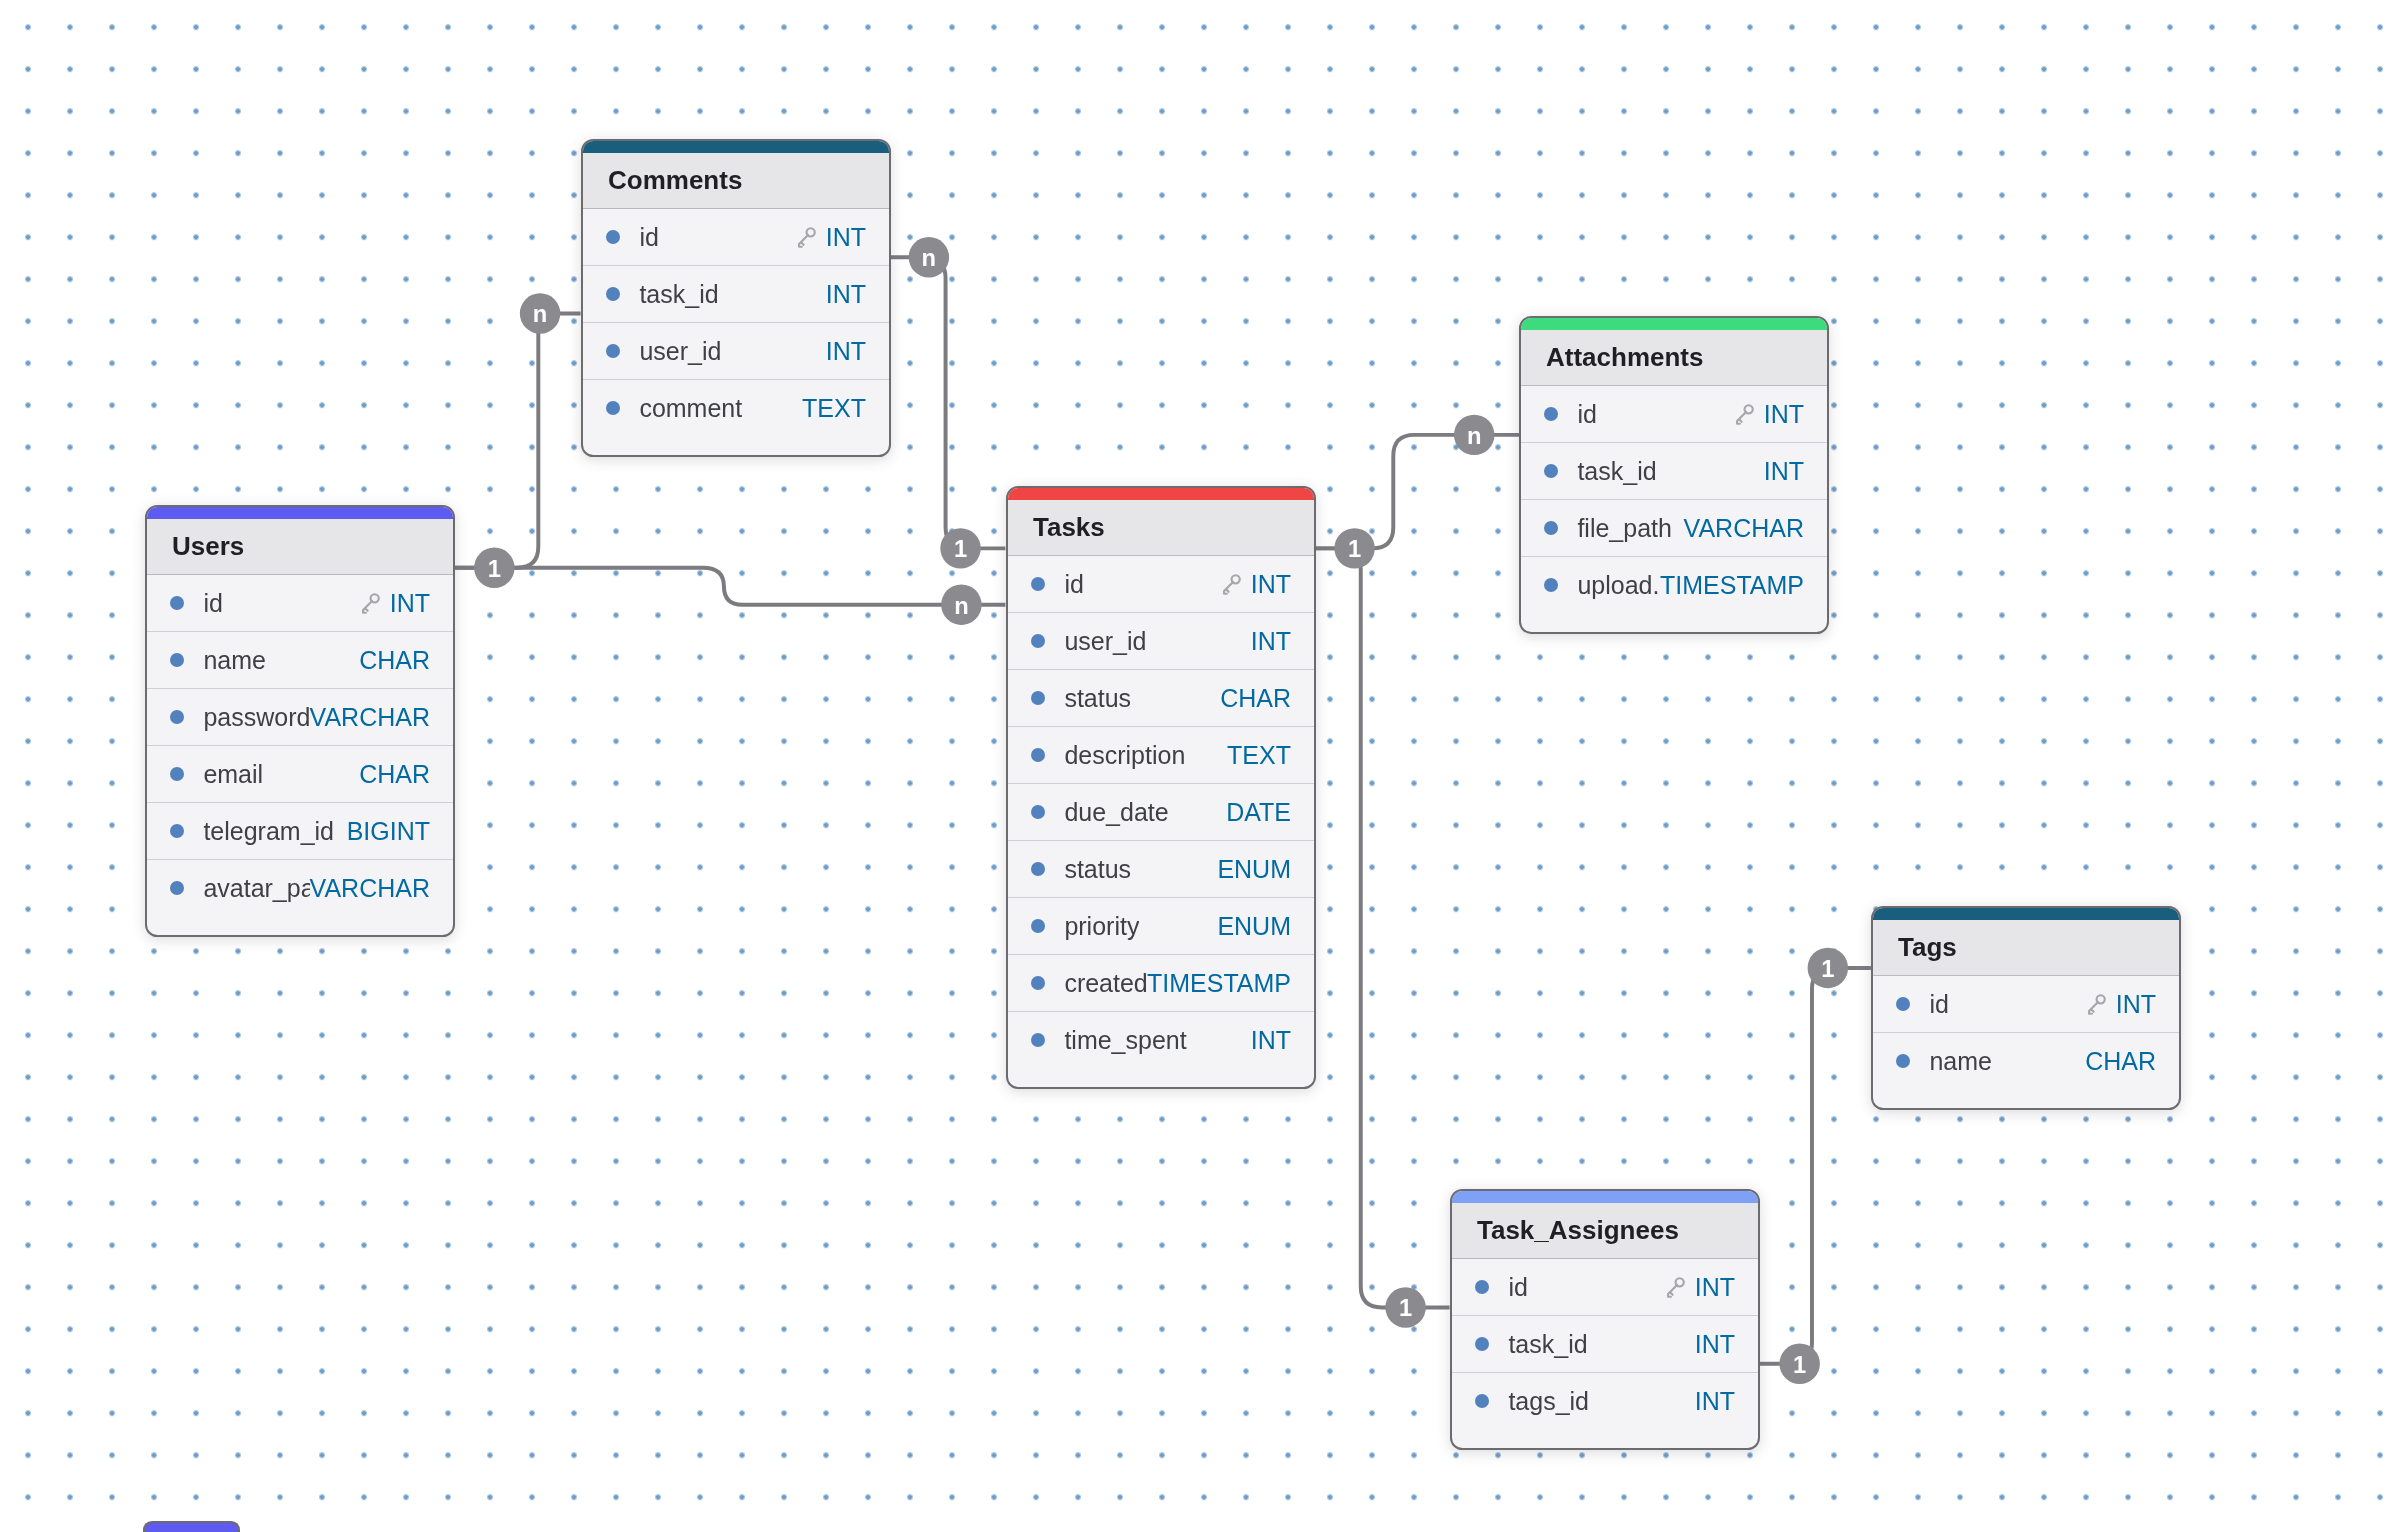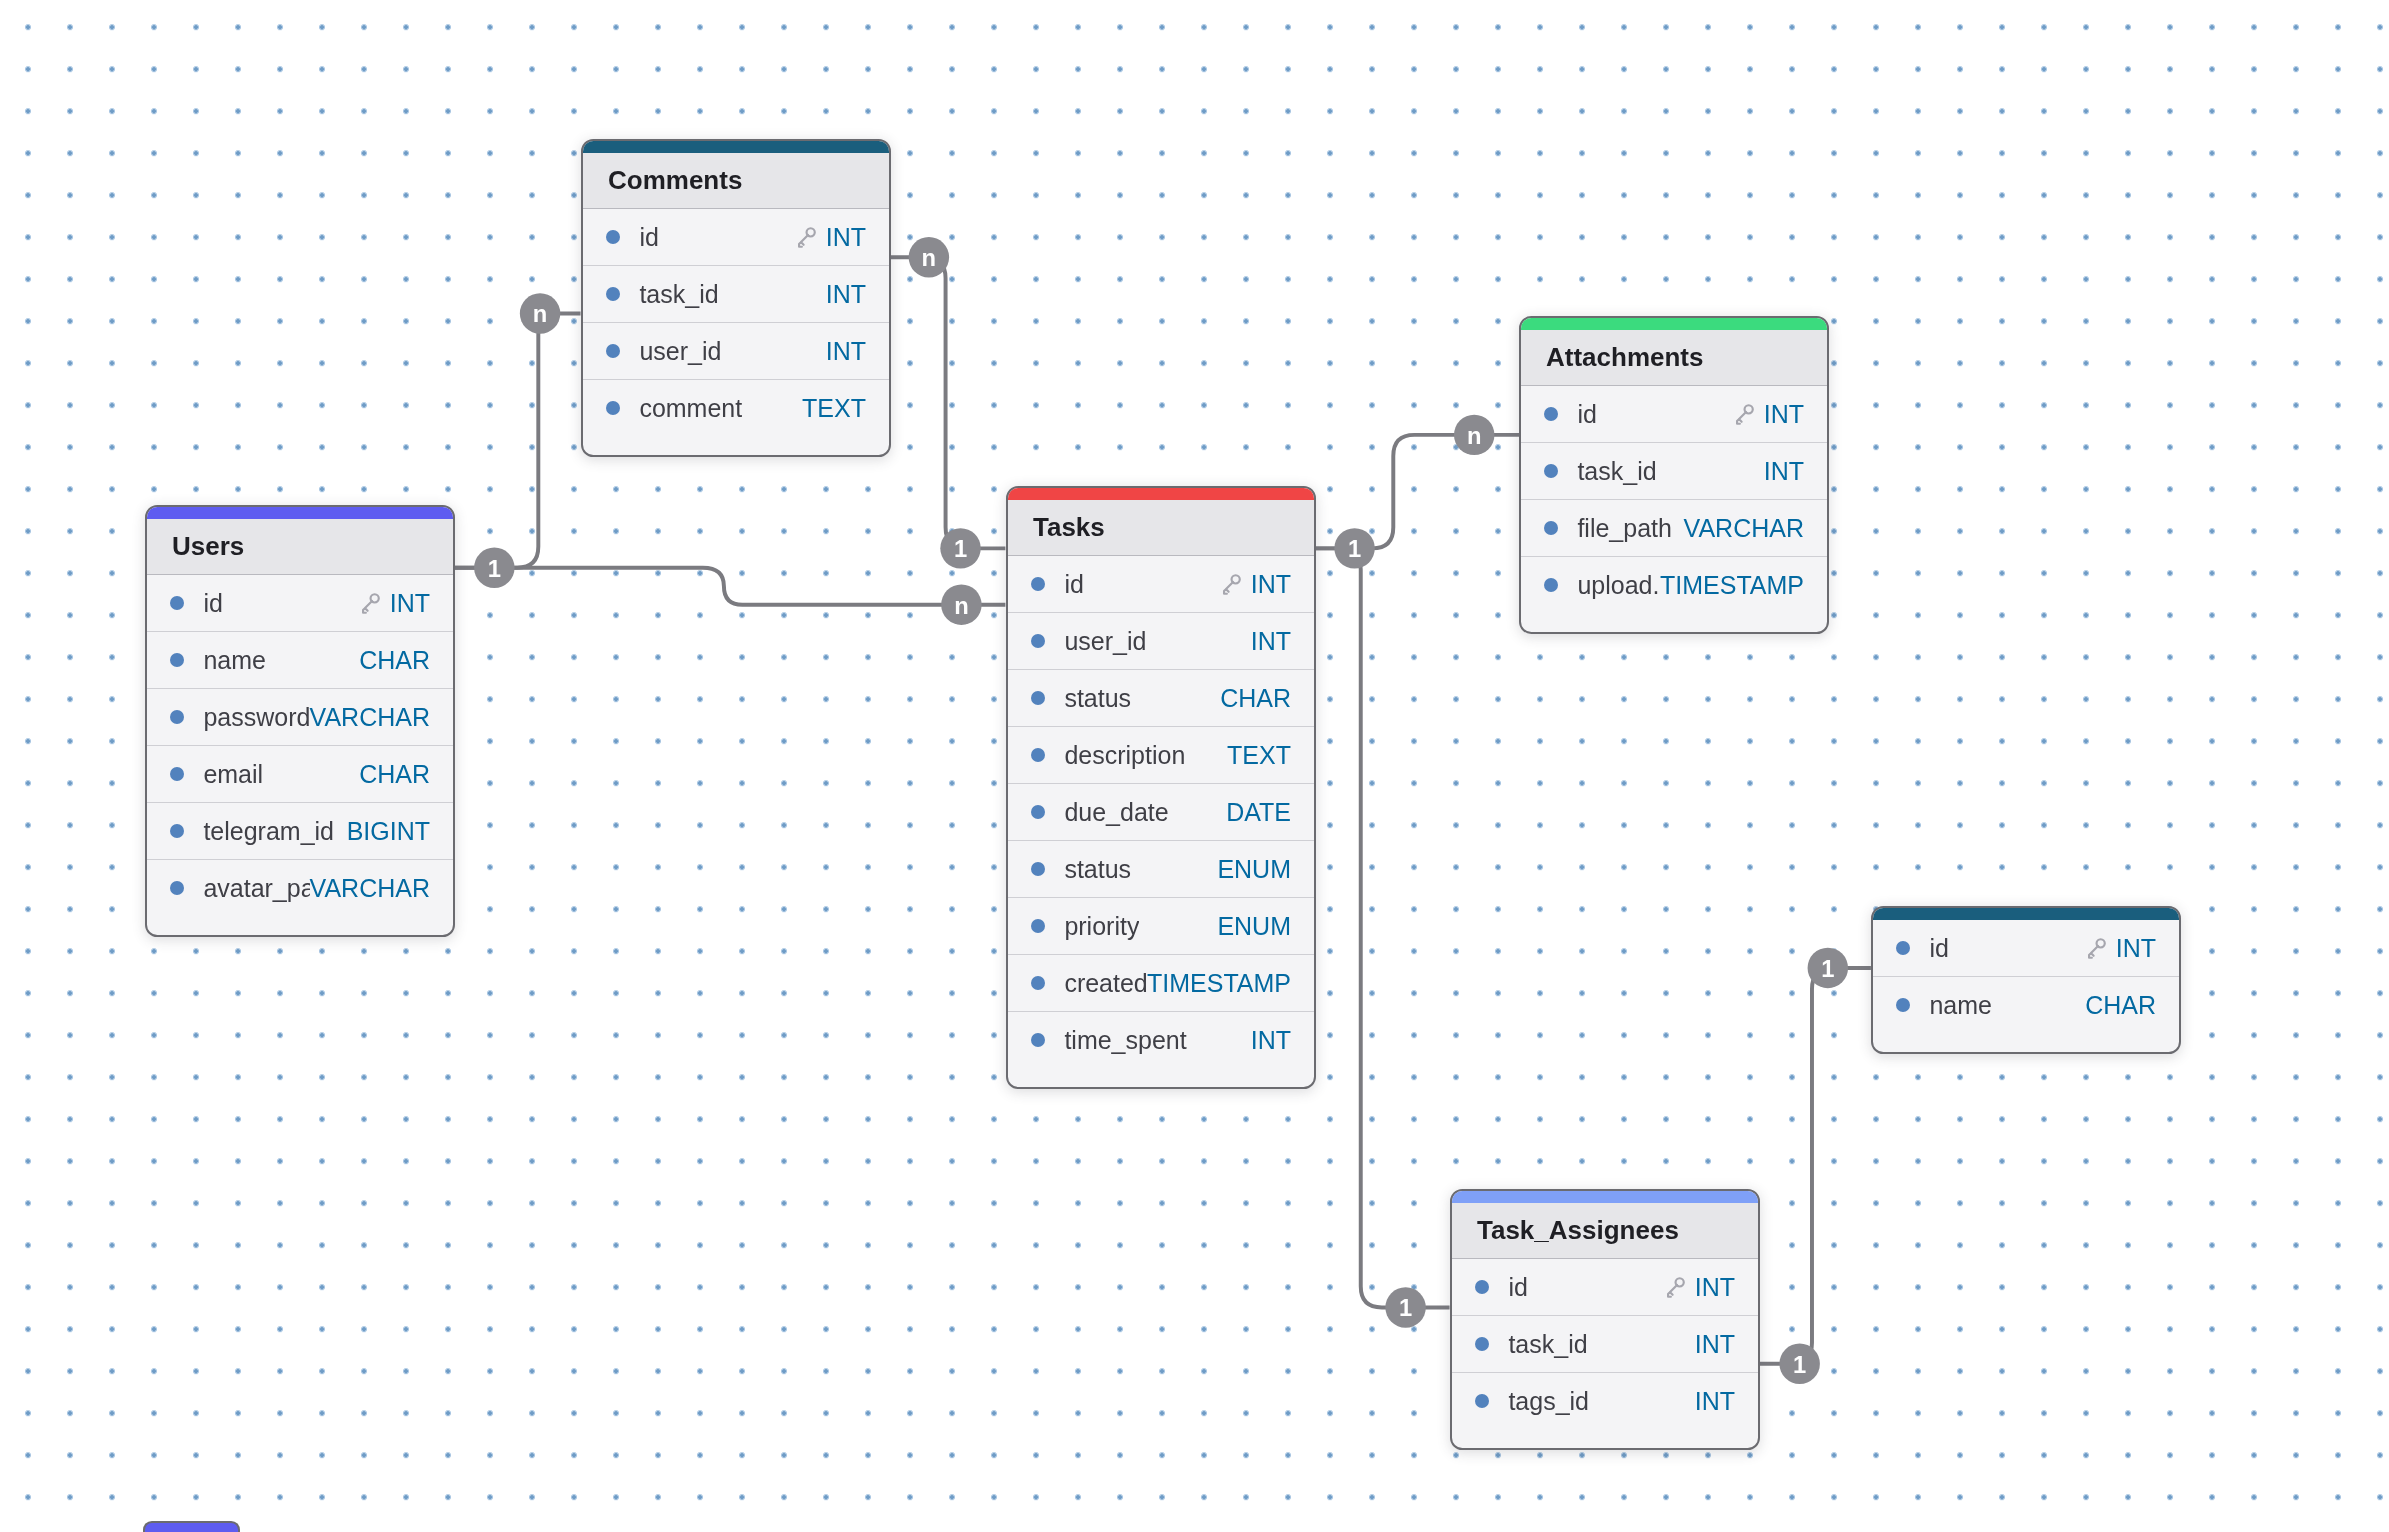--- a/index.html
+++ b/index.html
@@ -287,20 +287,21 @@
           <div class="row">
             <span class="field-dot" style="background: rgb(82, 130, 189);"></span>
             <span class="field-name">upload...</span>
             <span class="spacer"></span>
             <span class="field-type">TIMESTAMP</span>
           </div>
         </div>
       </div>
       <div class="tbl" style="left: 1871px; top: 873px;">
         <div class="tbl-bar" style="background: rgb(26, 94, 125);"></div>
+        <div class="tbl-title">Tags</div>
         <div class="tbl-body">
           <div class="row">
             <span class="field-dot" style="background: rgb(82, 130, 189);"></span>
             <span class="field-name">id</span>
             <span class="spacer"></span>
             <svg class="key-icon" viewBox="0 0 24 24">
               <circle cx="16.3" cy="7.7" r="3.8" fill="none" stroke="#a6a6ae" stroke-width="2" stroke-linecap="round" stroke-linejoin="round"></circle>
               <path d="M13.9 10.1 L5.6 18.4 L5.6 21 L8.2 21 M7.3 16.7 L9.8 19.2" fill="none" stroke="#a6a6ae" stroke-width="2" stroke-linecap="round" stroke-linejoin="round"></path>
             </svg>
             <span class="field-type">INT</span>

